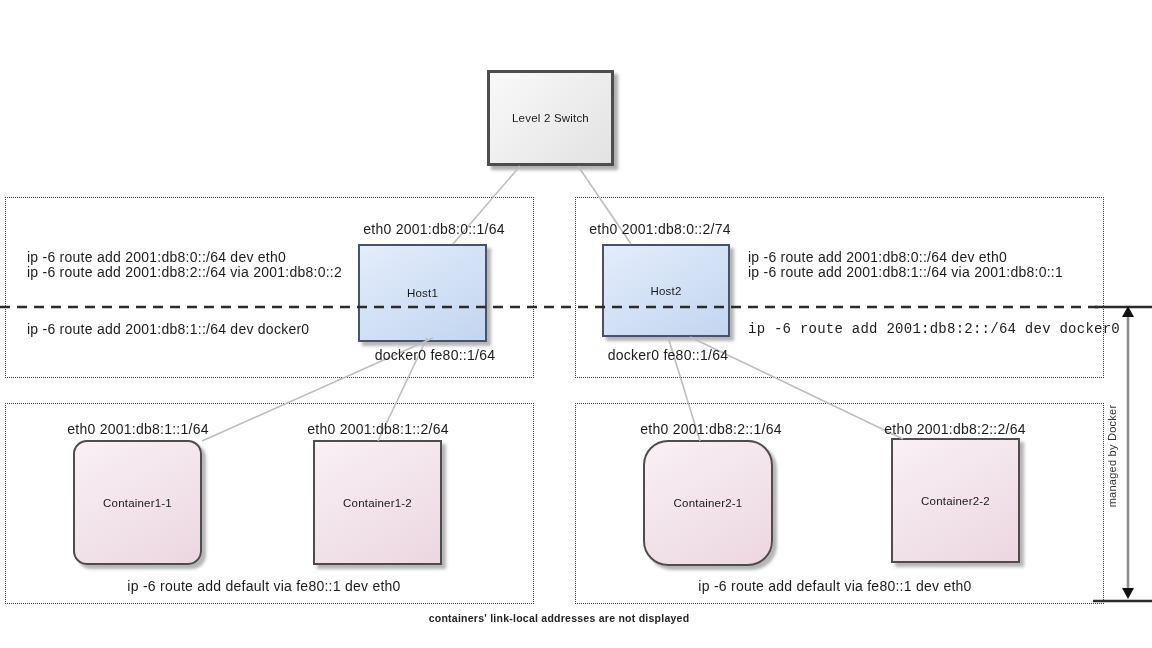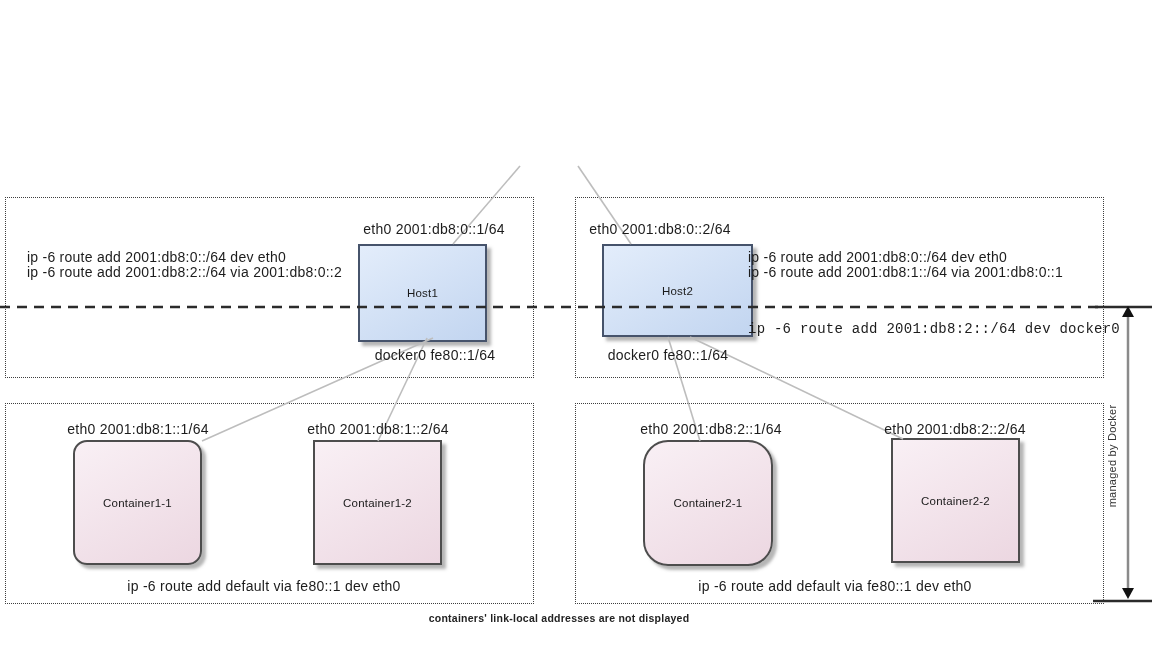--- a/index.html
+++ b/index.html
@@ -29,21 +29,21 @@
     border:2.5px solid var(--host-border,#46536b);
     box-shadow:4px 4px 3px rgba(110,110,110,.5);
   }
   .container-node{
     background:linear-gradient(150deg,var(--container-fill-top,#f9f0f5) 0%,var(--container-fill-bottom,#ecd7e1) 100%);
     border:2.5px solid var(--box-border,#4d4d4d);
     box-shadow:4px 4px 3px rgba(110,110,110,.5);
   }
   #switch-box{left:487px;top:70px;width:127px;height:96px;}
   #host1-box{left:358px;top:244px;width:129px;height:98px;}
-  #host2-box{left:602px;top:244px;width:151px;height:93px;}
+  #host2-box{left:602px;top:244px;width:128px;height:93px;}
   #c11-box{left:73px;top:440px;width:129px;height:125px;border-radius:14px;}
   #c12-box{left:313px;top:440px;width:129px;height:125px;}
   #c21-box{left:643px;top:440px;width:130px;height:126px;border-radius:25px;}
   #c22-box{left:891px;top:438px;width:129px;height:125px;}
 
   
   svg.links{position:absolute;left:0;top:0;width:1152px;height:648px;z-index:3;pointer-events:none;}
 
   
   .lbl{position:absolute;font-size:14px;letter-spacing:.25px;white-space:nowrap;z-index:4;color:#1c1c1c;}
@@ -70,20 +70,23 @@
 </head>
 <body>
 
 <div class="canvas">
 
   <div class="region" id="region-host1"></div>
   <div class="region" id="region-host2"></div>
   <div class="region" id="region-cont1"></div>
   <div class="region" id="region-cont2"></div>
 
+  <div class="node switch" id="switch-box">
+    <span>Level 2 Switch</span>
+  </div>
   <div class="node host" id="host1-box">
     <span>Host1</span>
   </div>
   <div class="node host" id="host2-box">
     <span>Host2</span>
   </div>
   <div class="node container-node" id="c11-box">
     <span>Container1-1</span>
   </div>
   <div class="node container-node" id="c12-box">
@@ -110,28 +113,29 @@
     <line x1="0" y1="307" x2="1100" y2="307" stroke="#2b2b2b" stroke-width="2.5" stroke-dasharray="10 7"></line>
     <line x1="1095" y1="307" x2="1152" y2="307" stroke="#2b2b2b" stroke-width="2.5"></line>
     <line x1="1093" y1="601" x2="1152" y2="601" stroke="#2b2b2b" stroke-width="2.5"></line>
 
     <line x1="1128" y1="314" x2="1128" y2="596" stroke="#8a8a8a" stroke-width="2.5"></line>
     <polygon points="1128,306 1122,317 1134,317" fill="#111111"></polygon>
     <polygon points="1128,599 1122,588 1134,588" fill="#111111"></polygon>
   </svg>
 
   <div class="lbl center" id="lbl-eth0-h1">eth0 2001:db8:0::1/64</div>
-  <div class="lbl center" id="lbl-eth0-h2">eth0 2001:db8:0::2/64</div>
+  <div class="lbl center" id="lbl-eth0-h2">eth0 2001:db8:0::2/74</div>
   <div class="lbl center" id="lbl-docker0-h1">docker0 fe80::1/64</div>
   <div class="lbl center" id="lbl-docker0-h2">docker0 fe80::1/64</div>
 
   <div class="lbl routes" id="routes-h1-top">
     <div>ip -6 route add 2001:db8:0::/64 dev eth0</div>
     <div>ip -6 route add 2001:db8:2::/64 via 2001:db8:0::2</div>
   </div>
+  <div class="lbl routes" id="routes-h1-bot">ip -6 route add 2001:db8:1::/64 dev docker0</div>
   <div class="lbl routes" id="routes-h2-top">
     <div>ip -6 route add 2001:db8:0::/64 dev eth0</div>
     <div>ip -6 route add 2001:db8:1::/64 via 2001:db8:0::1</div>
   </div>
   <div class="lbl routes" id="routes-h2-bot">ip -6 route add 2001:db8:2::/64 dev docker0</div>
 
   <div class="lbl center" id="lbl-eth0-c11">eth0 2001:db8:1::1/64</div>
   <div class="lbl center" id="lbl-eth0-c12">eth0 2001:db8:1::2/64</div>
   <div class="lbl center" id="lbl-eth0-c21">eth0 2001:db8:2::1/64</div>
   <div class="lbl center" id="lbl-eth0-c22">eth0 2001:db8:2::2/64</div>

